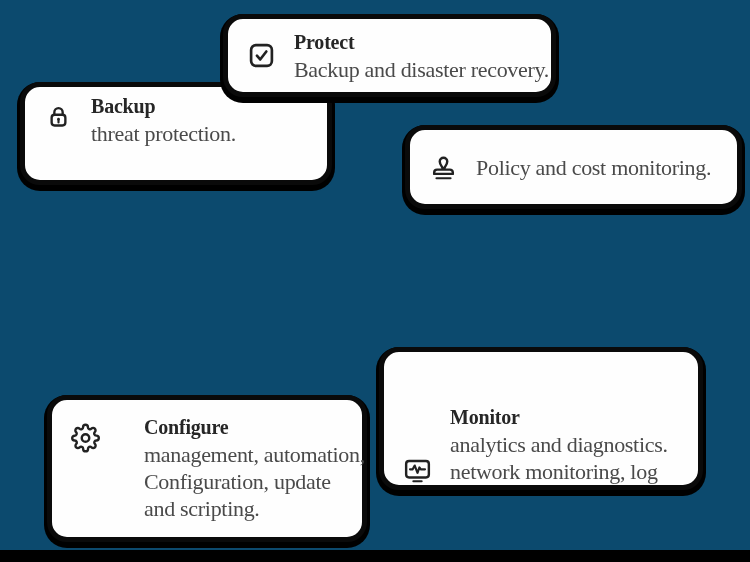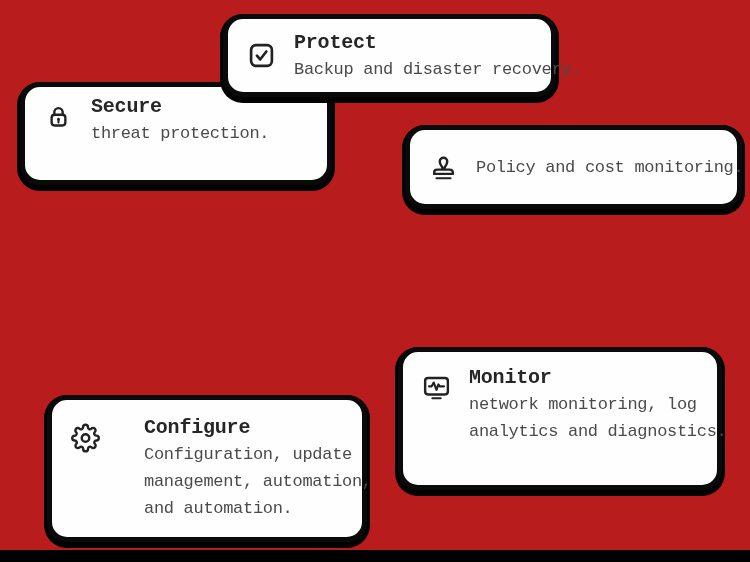--- a/index.html
+++ b/index.html
@@ -1,21 +1,21 @@
 <!DOCTYPE html>
 <html><head>
 <meta charset="utf-8">
 <style>
   html,body{margin:0;padding:0;background:#000;}
   #canvas{
     position:relative;
     width:750px;height:550px;
-    background:#b91c1c;
+    background:#0c4a6e;
     overflow:hidden;
-    font-family:Liberation Mono, monospace;
+    font-family:Liberation Serif, serif;
   }
   .card{
     position:absolute;
     box-sizing:border-box;
     background:#fefefe;
     border:5px solid #0a0a0a;
     border-radius:20px;
     box-shadow:0 3px 0 3px #000000;
     display:flex;
     padding-left:19px;
@@ -28,30 +28,30 @@
     width:29px;height:29px;
     display:flex;align-items:center;justify-content:center;
   }
   .card.top .icon-col{margin-top:9px;}
   .textcol{margin-left:18px;min-width:0;}
   .title{
     font-size:20px;font-weight:700;color:#262626;
     line-height:27px;letter-spacing:-0.2px;white-space:nowrap;
   }
   .desc-line{
-    font-size:17px;color:#4a4a4a;
+    font-size:22px;color:#4a4a4a;
     line-height:27px;letter-spacing:-0.3px;white-space:nowrap;
   }
   svg{display:block;stroke:#222;fill:none;stroke-width:2;stroke-linecap:round;stroke-linejoin:round;}
 
   
   #card-protect  {left:223px;top:14px; width:333px;height:83px; z-index:3;}
   #card-secure   {left:20px; top:82px; width:312px;height:103px;z-index:2;padding-top:6px;}
   #card-govern   {left:405px;top:125px;width:337px;height:84px; z-index:1;}
-  #card-monitor  {left:398px;top:347px;width:324px;height:143px;z-index:1;padding-top:12px;}
+  #card-monitor  {left:379px;top:347px;width:324px;height:143px;z-index:1;padding-top:12px;align-items:flex-end;}
   #card-configure{left:47px; top:395px;width:320px;height:147px;z-index:1;padding-top:14px;gap:26px;}
 </style>
 </head>
 <body>
 
 <div id="canvas">
 
   <div class="card center" id="card-protect">
     <span class="icon-col">
       <svg viewBox="0 0 24 24" width="29" height="29" style="stroke-width:2.2">
@@ -68,21 +68,21 @@
   <div class="card top" id="card-secure">
     <span class="icon-col">
       <svg viewBox="0 0 24 24" width="27" height="27" style="stroke-width:2.1">
         <path d="M8.3 10.4 V8.2 a3.7 3.7 0 0 1 7.4 0 V10.4"></path>
         <rect x="5.9" y="10.4" width="12.2" height="9.6" rx="2.6"></rect>
         <circle cx="12" cy="14.4" r="1.25" style="fill:#222;stroke:none"></circle>
         <path d="M12 15.6 V17.3" style="stroke-width:1.9"></path>
       </svg>
     </span>
     <div class="textcol">
-      <div class="title">Secure</div>
+      <div class="title">Backup</div>
       <div class="desc-line">threat protection.</div>
     </div>
   </div>
 
   <div class="card center" id="card-govern">
     <span class="icon-col">
       <svg viewBox="0 0 24 24" width="29" height="29" style="stroke-width:2">
         <path d="M12 3.9 a3.1 3.1 0 0 1 3.1 3.1 c0 1.9 -1 3.2 -1.8 4.4 -0.5 0.75 -0.8 1.5 -0.85 2.35 h4.85 a2.4 2.4 0 0 1 2.4 2.4 v1.15 H4.3 v-1.15 a2.4 2.4 0 0 1 2.4 -2.4 h4.85 c-0.05 -0.85 -0.35 -1.6 -0.85 -2.35 -0.8 -1.2 -1.8 -2.5 -1.8 -4.4 A3.1 3.1 0 0 1 12 3.9 Z"></path>
         <path d="M6.2 20.9 H17.8" style="stroke-width:1.8"></path>
       </svg>
@@ -95,33 +95,33 @@
   <div class="card top" id="card-monitor">
     <span class="icon-col">
       <svg viewBox="0 0 24 24" width="29" height="29" style="stroke-width:2">
         <rect x="2.6" y="4.2" width="18.8" height="13.6" rx="2.4"></rect>
         <path d="M5.8 11 H8 L9.7 7.9 L12 13.9 L13.6 9.5 L14.7 11 H18.2" style="stroke-width:1.8"></path>
         <path d="M8.6 20.9 H15.4" style="stroke-width:1.8"></path>
       </svg>
     </span>
     <div class="textcol">
       <div class="title">Monitor</div>
+      <div class="desc-line">analytics and diagnostics.</div>
       <div class="desc-line">network monitoring, log</div>
-      <div class="desc-line">analytics and diagnostics.</div>
     </div>
   </div>
 
   <div class="card top" id="card-configure">
     <span class="icon-col">
       <svg viewBox="0 0 24 24" width="30" height="30" style="stroke-width:2">
         <circle cx="12" cy="12" r="3.1"></circle>
         <path d="M19.4 15a1.65 1.65 0 0 0 .33 1.82l.06.06a2 2 0 0 1 0 2.83 2 2 0 0 1-2.83 0l-.06-.06a1.65 1.65 0 0 0-1.82-.33 1.65 1.65 0 0 0-1 1.51V21a2 2 0 0 1-2 2 2 2 0 0 1-2-2v-.09A1.65 1.65 0 0 0 9 19.4a1.65 1.65 0 0 0-1.82.33l-.06.06a2 2 0 0 1-2.83 0 2 2 0 0 1 0-2.83l.06-.06a1.65 1.65 0 0 0 .33-1.82 1.65 1.65 0 0 0-1.51-1H3a2 2 0 0 1-2-2 2 2 0 0 1 2-2h.09A1.65 1.65 0 0 0 4.6 9a1.65 1.65 0 0 0-.33-1.82l-.06-.06a2 2 0 0 1 0-2.83 2 2 0 0 1 2.83 0l.06.06a1.65 1.65 0 0 0 1.82.33H9a1.65 1.65 0 0 0 1-1.51V3a2 2 0 0 1 2-2 2 2 0 0 1 2 2v.09a1.65 1.65 0 0 0 1 1.51 1.65 1.65 0 0 0 1.82-.33l.06-.06a2 2 0 0 1 2.83 0 2 2 0 0 1 0 2.83l-.06.06a1.65 1.65 0 0 0-.33 1.82V9a1.65 1.65 0 0 0 1.51 1H21a2 2 0 0 1 2 2 2 2 0 0 1-2 2h-.09a1.65 1.65 0 0 0-1.51 1z"></path>
       </svg>
     </span>
     <div class="textcol">
       <div class="title">Configure</div>
+      <div class="desc-line">management, automation,</div>
       <div class="desc-line">Configuration, update</div>
-      <div class="desc-line">management, automation,</div>
-      <div class="desc-line">and automation.</div>
+      <div class="desc-line">and scripting.</div>
     </div>
   </div>
 
 </div>
 
 </body></html>

